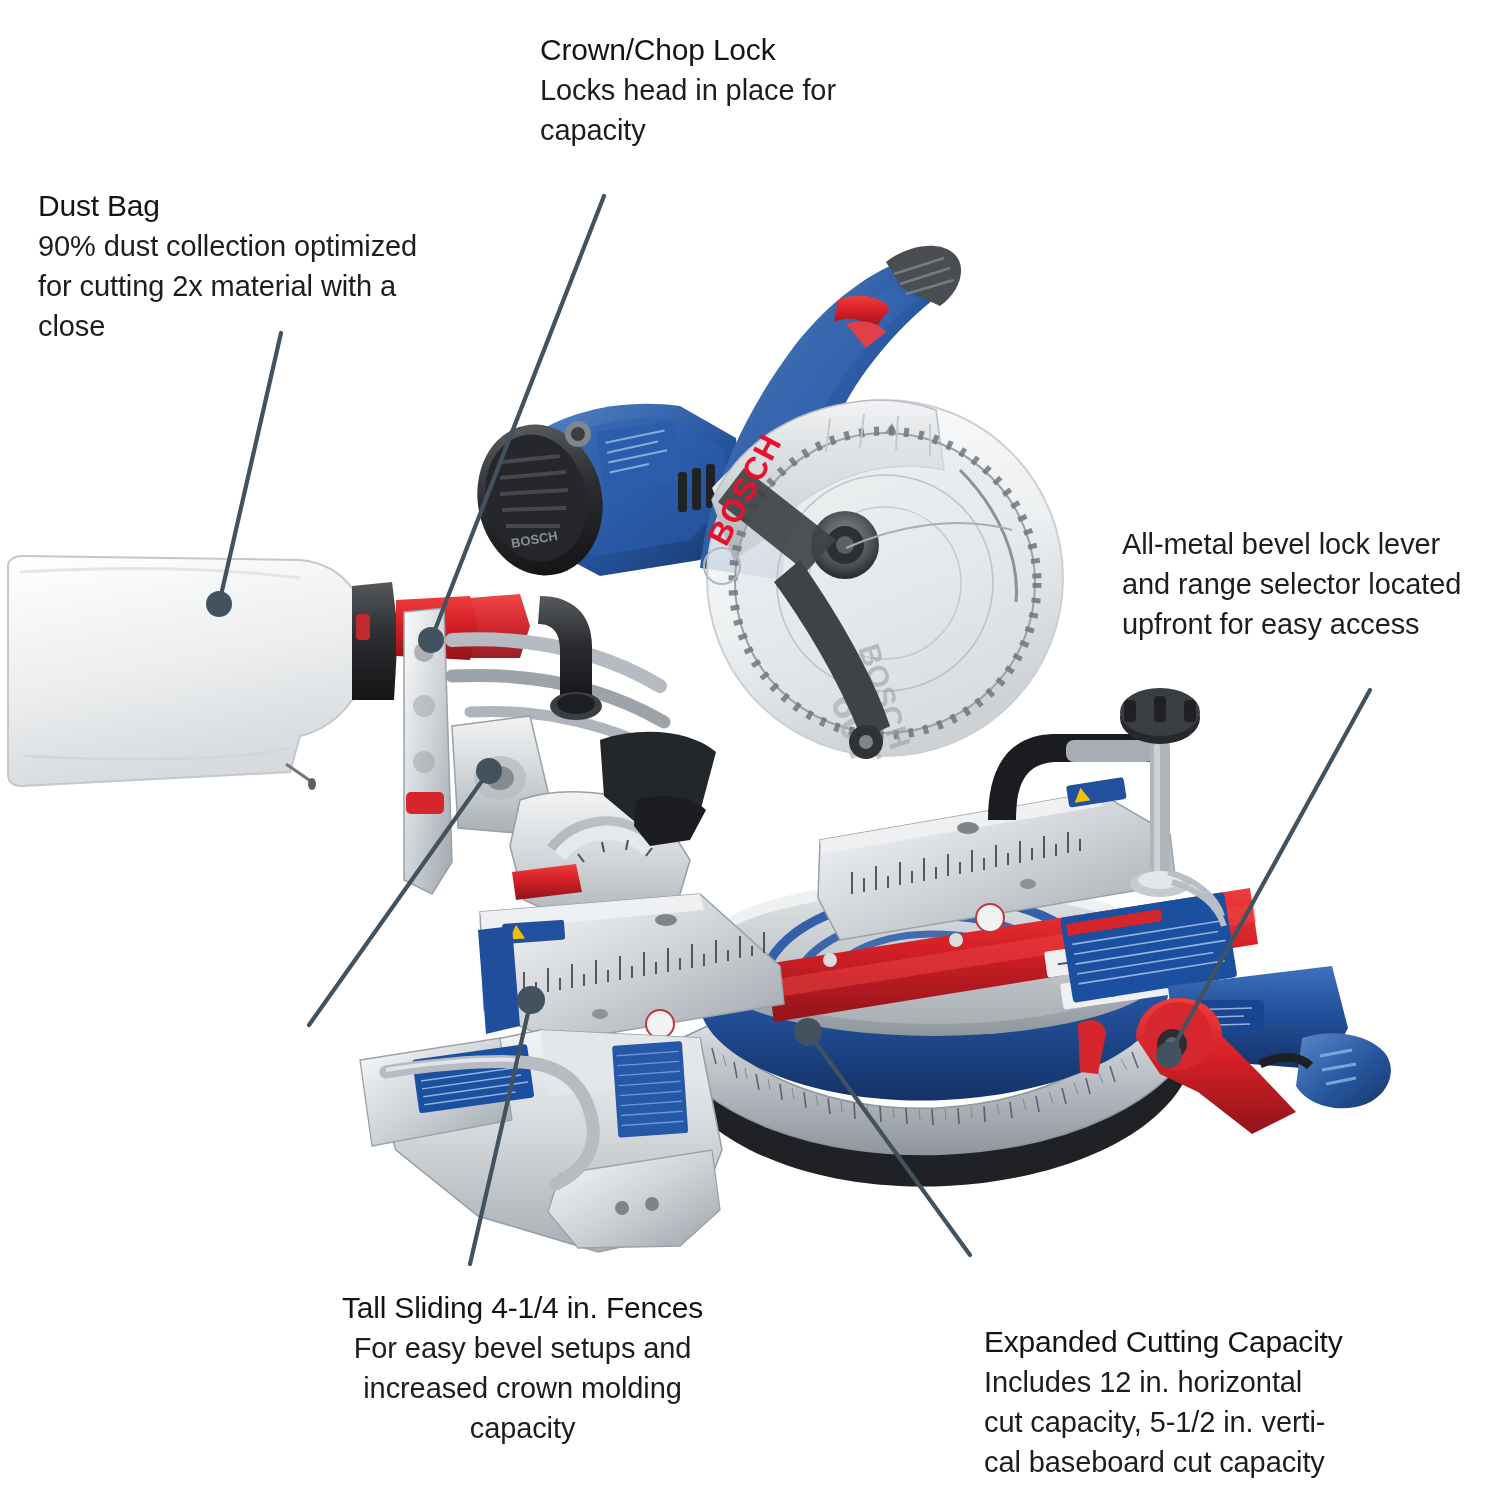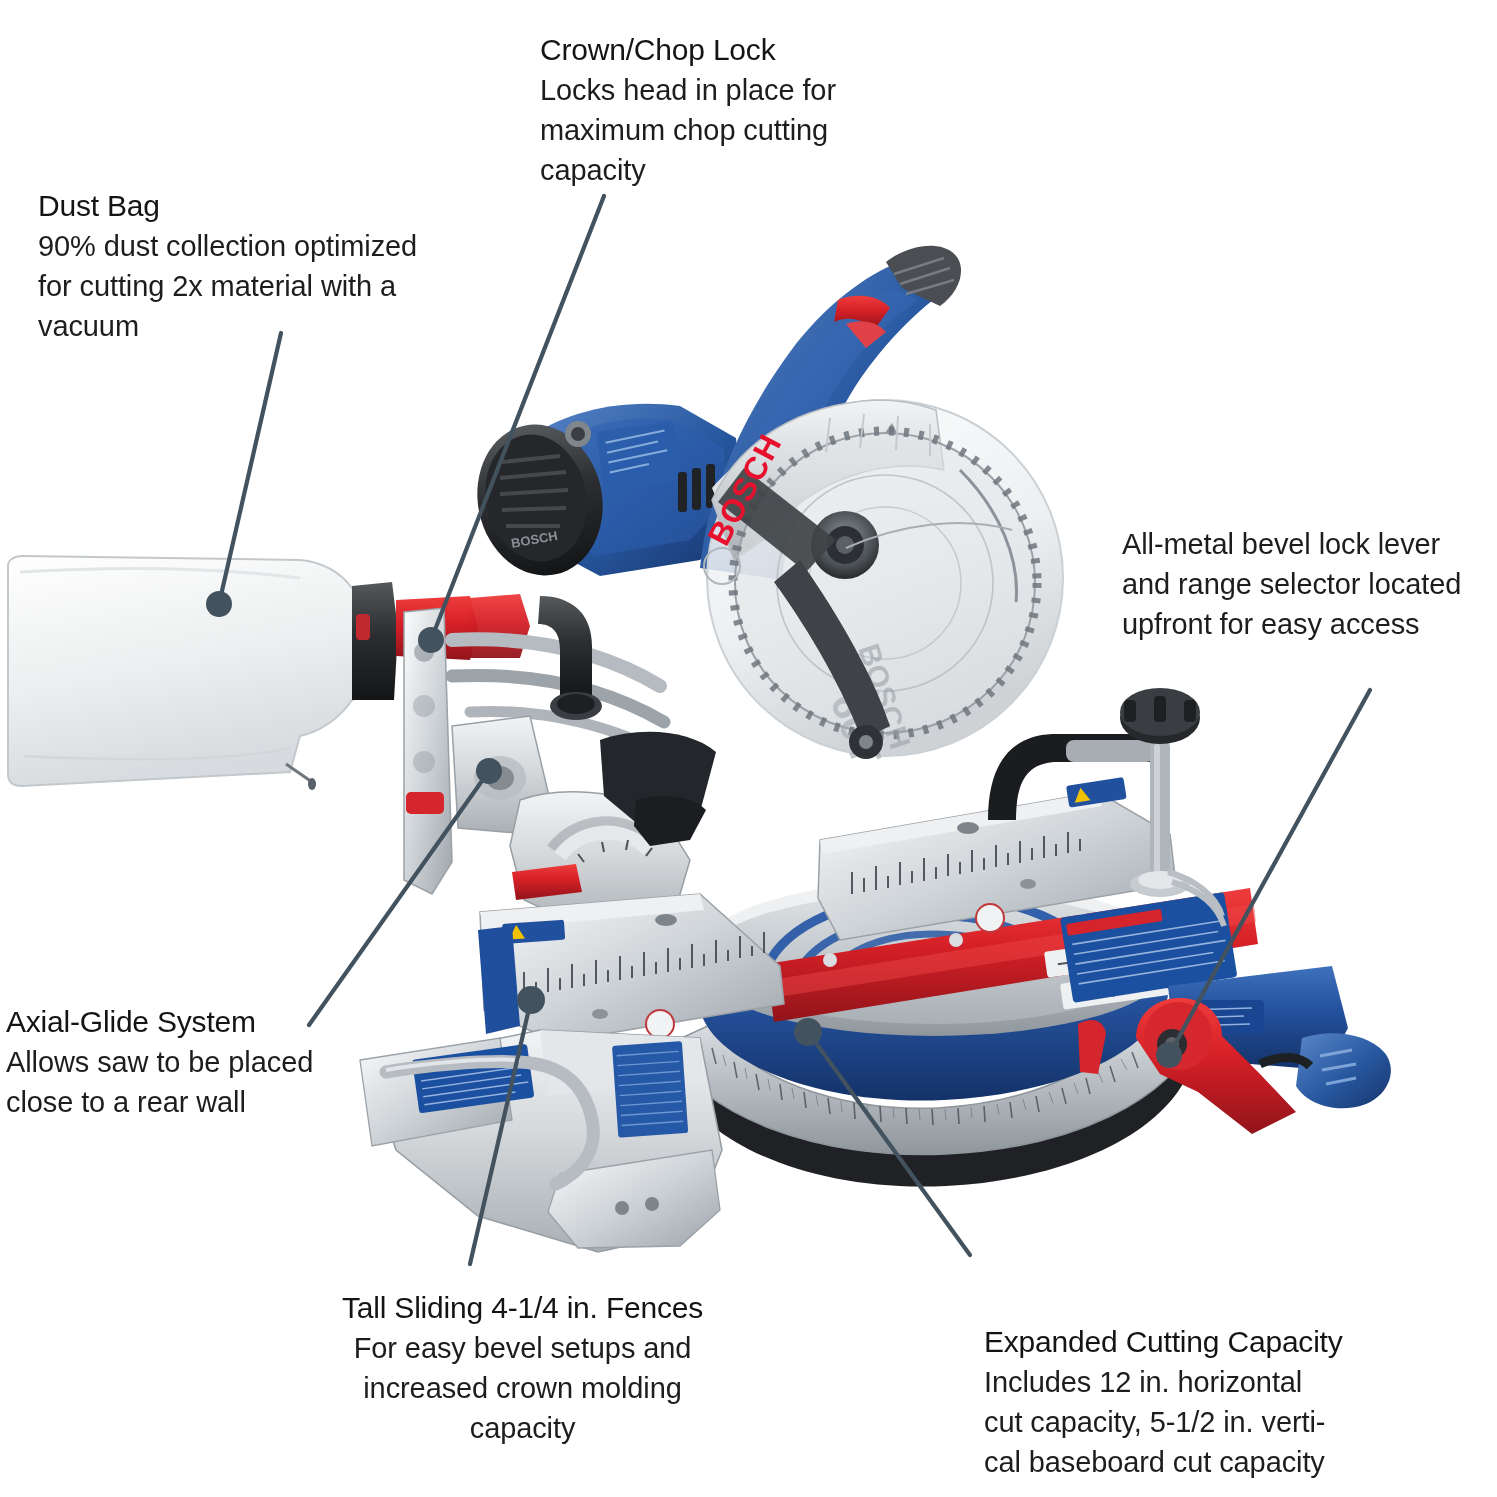--- a/index.html
+++ b/index.html
@@ -530,48 +530,40 @@
       <circle cx="531" cy="1000" r="14"></circle>
       <circle cx="808" cy="1032" r="14"></circle>
     </g>
   </svg>
 
   <div class="callout" style="left:38px;top:186px;">
     <div class="c-title">Dust Bag</div>
     <div class="c-body">
       <span>90% dust collection optimized</span>
       <span>for cutting 2x material with a</span>
-      <span>vacuum</span>
+      <span>close</span>
     </div>
   </div>
 
   <div class="callout" style="left:540px;top:30px;">
     <div class="c-title">Crown/Chop Lock</div>
     <div class="c-body">
       <span>Locks head in place for</span>
-      <span>maximum chop cutting</span>
       <span>capacity</span>
     </div>
   </div>
 
   <div class="callout" style="left:1122px;top:524px;">
     <div class="c-body">
       <span>All-metal bevel lock lever</span>
       <span>and range selector located</span>
       <span>upfront for easy access</span>
     </div>
   </div>
 
-  <div class="callout" style="left:6px;top:1002px;">
-    <div class="c-title">Axial-Glide System</div>
-    <div class="c-body">
-      <span>Allows saw to be placed</span>
-      <span>close to a rear wall</span>
-    </div>
-  </div>
 
   <div class="callout" style="left:342px;top:1288px;text-align:center;">
     <div class="c-title">Tall Sliding 4-1/4 in. Fences</div>
     <div class="c-body">
       <span>For easy bevel setups and</span>
       <span>increased crown molding</span>
       <span>capacity</span>
     </div>
   </div>
 

